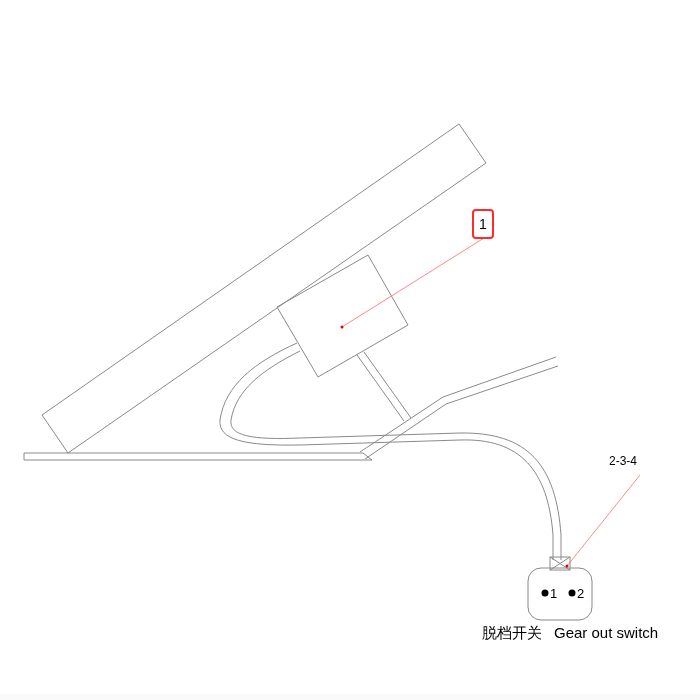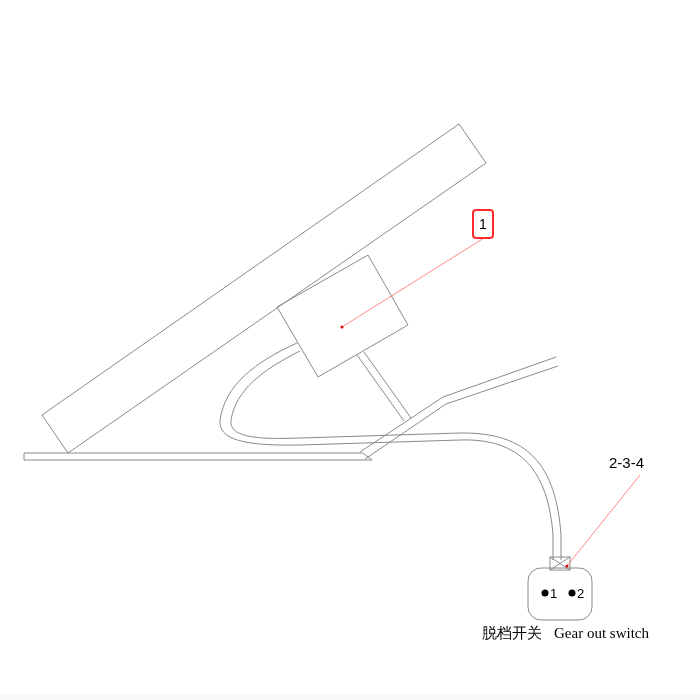--- a/index.html
+++ b/index.html
@@ -3,22 +3,22 @@
   <meta charset="utf-8">
   <style>
     html, body { margin: 0; padding: 0; background: #ffffff; }
     body { width: 700px; height: 700px; position: relative; overflow: hidden; font-family: "Liberation Sans", "DejaVu Sans", sans-serif; }
     svg { position: absolute; left: 0; top: 0; }
     .outline { fill: none; stroke: #8a8a8a; stroke-width: 1; }
     .leader { fill: none; stroke: #ff6b6b; stroke-width: 0.8; }
     .dot-red { fill: #e00000; }
     .callout-box { position: absolute; left: 472px; top: 209px; width: 22px; height: 30px; border: 2.5px solid #ff2a2a; border-radius: 4px; box-sizing: border-box; display: flex; align-items: center; justify-content: center; font-size: 14px; color: #000; }
     .label { position: absolute; color: #000; white-space: nowrap; }
-    .label-234 { left: 609px; top: 454px; font-size: 15px; }
-    .label-caption { left: 482px; top: 624px; font-size: 15px; font-family: Liberation Serif, serif; }
+    .label-234 { left: 609px; top: 454px; font-size: 12px; }
+    .label-caption { left: 482px; top: 624px; font-size: 15px; }
     .label-caption .sp { display: inline-block; width: 12px; }
     .pin-label { position: absolute; font-size: 13px; color: #000; }
     .bottom-strip { position: absolute; left: 0; top: 694px; width: 700px; height: 6px; background: #fafafa; }
   </style>
 </head>
 <body>
 
 <svg width="700" height="700" viewBox="0 0 700 700">
 
   <polygon class="outline" points="24,453 363,453 372,460 24,460"></polygon>

